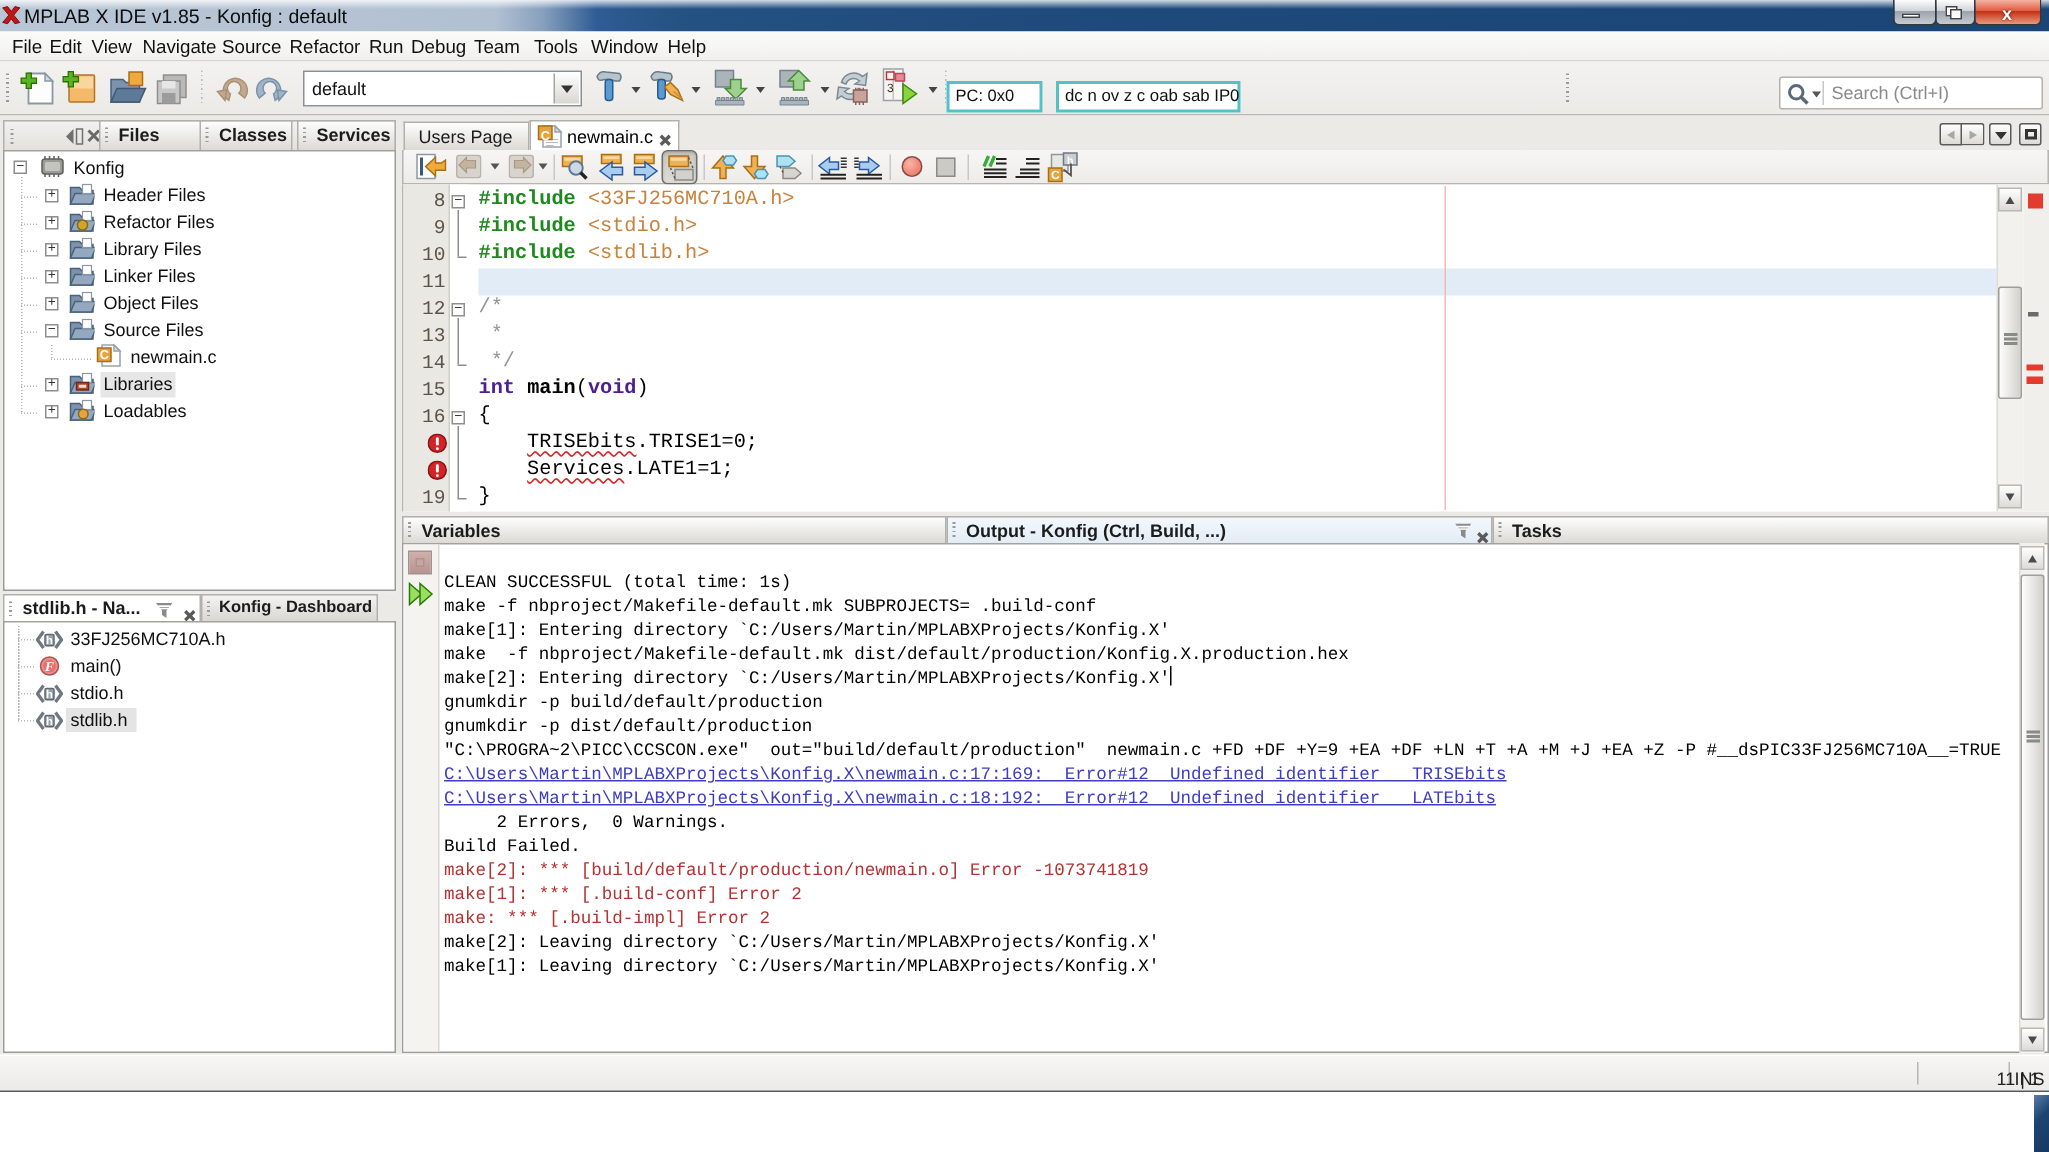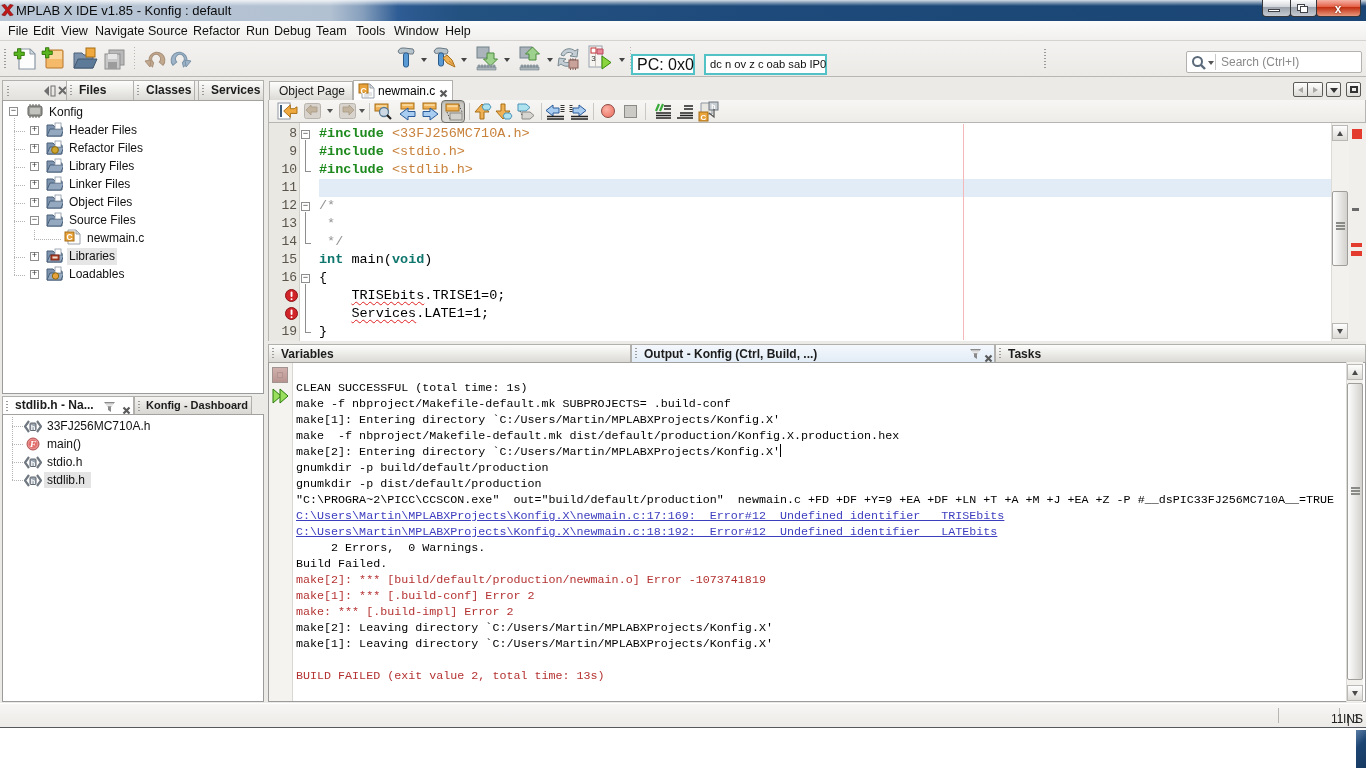--- a/index.html
+++ b/index.html
@@ -14,43 +14,43 @@
 #titlebar:after{content:"";position:absolute;left:0;top:0;width:100%;height:6px;background:linear-gradient(rgba(255,255,255,0.8),rgba(255,255,255,0))}
 
 #menubar{left:0;top:21px;width:1366px;height:20px;background:linear-gradient(#fbfbfb,#f1f0ee);border-bottom:1px solid #d5d3d0;font-size:12.5px;color:#111;}
 #menubar span{position:absolute;top:3px}
 
 #toolbar{left:0;top:41px;width:1366px;height:36px;background:linear-gradient(#f3f2f0,#ebeae7);border-bottom:1px solid #b9b7b4;}
 .tsep{position:absolute;top:6px;width:1px;height:22px;background:repeating-linear-gradient(#b9b8b5 0 1px,transparent 1px 3px)}
 #edtoolbar .tsep{background:#c9c8c5}
 .combo{position:absolute;left:202px;top:6px;width:186px;height:24px;background:#fff;border:1px solid #8a9097;font-size:12px;color:#111;line-height:22px;padding-left:5px}
 .combobtn{position:absolute;right:1px;top:1px;width:17px;height:20px;background:linear-gradient(#fdfdfd,#d8d7d3);border-left:1px solid #a5a5a2}
-.teal{position:absolute;top:13px;height:21px;background:#fff;border:2px solid #52c2c6;font-size:16px;color:#111;line-height:17px;padding-left:4px;white-space:nowrap}
+.teal{position:absolute;top:13px;height:21px;background:#fff;border:2px solid #52c2c6;font-size:11px;color:#111;line-height:17px;padding-left:4px;white-space:nowrap}
 #search{position:absolute;left:1186px;top:10px;width:176px;height:22px;background:#fff;border:1px solid #b4b2af;border-radius:2px;font-size:12px;color:#8a8a8a;line-height:20px}
 .tab{position:absolute;top:0;height:20px;background:linear-gradient(#fdfdfc,#dbdad5);border:1px solid #b2b0ac;border-bottom:none;line-height:19px;white-space:nowrap;overflow:hidden;font-size:12px;font-weight:bold;color:#1c1c1c}
 .grip{position:absolute;left:3px;top:4px;width:2px;height:11px;
  background:repeating-linear-gradient(#9a9a9a 0 1px,transparent 1px 3px)}
 
 #lpanel1{left:2px;top:100px;width:262px;height:294px;background:#fff;border:1px solid #9b9b9b;border-top:1px solid #a3a29e}
 #lpanel2{left:2px;top:414px;width:262px;height:288px;background:#fff;border:1px solid #9b9b9b;border-top:1px solid #a3a29e}
 .treetxt{position:absolute;font-size:12px;color:#111;white-space:nowrap}
 .expb{position:absolute;width:9px;height:9px;background:#fff;border:1px solid #8e8e8e;font:9px "Liberation Mono",monospace;line-height:7px;text-align:center;color:#333}
 .dotv{position:absolute;width:1px;background-image:repeating-linear-gradient(#b4b4b4 0 1px,transparent 1px 2px)}
 .doth{position:absolute;height:1px;background-image:repeating-linear-gradient(90deg,#b4b4b4 0 1px,transparent 1px 2px)}
 #edtoolbar{left:268px;top:100px;width:1098px;height:23px;background:linear-gradient(#f7f6f4,#edece9);border:1px solid #b7b5b1;border-top:none}
 #editor{left:268px;top:123px;width:1098px;height:218px;background:#fff;border-left:1px solid #b7b5b1}
 #gutter{left:269px;top:123px;width:31px;height:218px;background:#e9e8e3;border-right:1px solid #d0cfca}
 #foldcol{left:300px;top:123px;width:12px;height:218px;background:#fff}
 #gutternums{left:269px;top:125px;width:28px;text-align:right;font:13px "Liberation Mono",monospace;line-height:18px;color:#5a544a;white-space:pre}
 #code{left:319px;top:125px;font:13.5px "Liberation Mono",monospace;line-height:18px;color:#000;white-space:pre}
-.kw{color:#0f766e;font-weight:bold}
+.kw{color:#4c1d95;font-weight:bold}
 .pp{color:#1e8a1e;font-weight:bold}
 .str{color:#c8823c}
 .cm{color:#949494}
-.fn{font-weight:normal}
+.fn{font-weight:bold}
 .sq{text-decoration:underline wavy #e02020 1px;text-underline-offset:2px}
 #curline{left:319px;top:179px;width:1012px;height:18px;background:#e2ecf7}
 #marginline{left:963px;top:124px;width:1px;height:216px;background:#f5b8b8}
 
 #edsb{left:1331px;top:123px;width:18px;height:218px;background:#f2f1ee;border-left:1px solid #dcdbd8}
 #edstripe{left:1349px;top:123px;width:17px;height:218px;background:#f0efeb}
 .sbbtn{position:absolute;width:16px;height:16px;background:linear-gradient(#fefefe,#dcdbd7);border:1px solid #b9b8b4}
 .arrow{width:0;height:0;position:absolute}
 #bpanel{left:268px;top:362px;width:1098px;height:340px;background:#fff;border:1px solid #9b9b9b;border-top:1px solid #a3a29e}
 #btools{left:269px;top:363px;width:24px;height:338px;background:#f4f3f0;border-right:1px solid #d8d7d3}
@@ -126,20 +126,23 @@
  <div class="tsep" style="left:134px"></div>
 
  <svg class="a" style="left:142px;top:6px" width="24" height="24" viewBox="0 0 24 24">
   <path d="M5 16 a8 8 0 1 1 8 7 v-5 a4.5 4.5 0 1 0 -4 -4 z" fill="#c2a98e" stroke="#a8907a" transform="rotate(-50 12 12)"></path>
   <path d="M3 14 l6 -1 -1 7 z" fill="#c2a98e" stroke="#a8907a"></path>
  </svg>
  <svg class="a" style="left:170px;top:6px" width="24" height="24" viewBox="0 0 24 24">
   <path d="M19 16 a8 8 0 1 0 -8 7 v-5 a4.5 4.5 0 1 1 4 -4 z" fill="#9fb4c8" stroke="#7a92a8" transform="rotate(50 12 12)"></path>
   <path d="M21 14 l-6 -1 1 7 z" fill="#9fb4c8" stroke="#7a92a8"></path>
  </svg>
+ <div class="combo">default<div class="combobtn">
+        <div class="arrow" style="left:4px;top:8px;border-left:4px solid transparent;border-right:4px solid transparent;border-top:5px solid #333"></div>
+      </div></div>
 
  <svg class="a" style="left:394px;top:4px" width="24" height="26" viewBox="0 0 24 26">
   <path d="M4 6 Q6 2 10 3 L19 4 Q21 6 19 9 L16 9 13 8 9 8 Q6 9 5 8 Z" fill="#b8c4cc" stroke="#6a7a84"></path>
   <rect x="9.5" y="8" width="5" height="14" rx="2" fill="#5a9ad4" stroke="#2a5a8a"></rect>
  </svg>
  <div class="arrow" style="left:421px;top:17px;border-left:3.5px solid transparent;border-right:3.5px solid transparent;border-top:4px solid #444"></div>
 
  <svg class="a" style="left:432px;top:4px" width="26" height="26" viewBox="0 0 26 26">
   <path d="M2 6 Q4 2 8 3 L15 4 Q17 6 15 9 L12 9 10 8 7 8 Q4 9 3 8 Z" fill="#b8c4cc" stroke="#6a7a84"></path>
   <rect x="6.5" y="8" width="5" height="13" rx="2" fill="#5a9ad4" stroke="#2a5a8a"></rect>
@@ -335,21 +338,21 @@
   <g id="hicon">
    <path d="M5 1 L1 6.5 L5 12" fill="none" stroke="#6f7780" stroke-width="2.2"></path>
    <path d="M13 1 L17 6.5 L13 12" fill="none" stroke="#6f7780" stroke-width="2.2"></path>
    <rect x="6" y="3" width="6" height="7.5" rx="1" fill="#9aa4ae" stroke="#5f6770"></rect>
    <text x="9" y="9.5" font-family="Liberation Sans" font-size="7.5" font-weight="bold" fill="#fff" text-anchor="middle">h</text>
   </g>
  </defs>
 </svg>
 
 <div class="a" style="left:268px;top:100px;width:1098px;height:1px;background:#b2b0ac"></div>
-<div class="a tab" style="left:269px;top:81px;width:84px;height:19px;font-weight:normal"><span style="margin-left:9px">Object Page</span><span style="margin-left:11px"><svg width="9" height="9" viewBox="0 0 9 9" style="vertical-align:-1px">
+<div class="a tab" style="left:269px;top:81px;width:84px;height:19px;font-weight:normal"><span style="margin-left:9px">Users Page</span><span style="margin-left:11px"><svg width="9" height="9" viewBox="0 0 9 9" style="vertical-align:-1px">
         <path d="M1.5 1.5 L7.5 7.5 M7.5 1.5 L1.5 7.5" stroke="#5a5a5a" stroke-width="2.2"></path>
       </svg></span></div>
 <div class="a" style="left:353px;top:80px;width:100px;height:21px;background:#fff;border:1px solid #b2b0ac;border-bottom:none;font-size:12px">
  <svg class="a" style="left:4px;top:2px" width="17" height="16" viewBox="0 0 17 16">
   <path d="M4 1 h8 l4 4 v10 h-12 z" fill="#fdfdfd" stroke="#9aa2ab"></path>
   <path d="M12 1 l4 4 h-4 z" fill="#d8dde2" stroke="#9aa2ab"></path>
   <path d="M6 10 h8 M6 12 h8 M6 14 h5" stroke="#b8bdc2" stroke-width="0.8"></path>
   <rect x="1" y="1" width="9" height="9" fill="#e8a33c" stroke="#a86f14"></rect>
   <text x="5.5" y="10.5" font-family="Liberation Sans" font-size="8.5" font-weight="bold" fill="#fff" text-anchor="middle">C</text>
  </svg>
@@ -580,21 +583,21 @@
 <a>C:\Users\Martin\MPLABXProjects\Konfig.X\newmain.c:17:169:  Error#12  Undefined identifier   TRISEbits</a>
 <a>C:\Users\Martin\MPLABXProjects\Konfig.X\newmain.c:18:192:  Error#12  Undefined identifier   LATEbits</a>
      2 Errors,  0 Warnings.
 Build Failed.
 <span class="red">make[2]: *** [build/default/production/newmain.o] Error -1073741819</span>
 <span class="red">make[1]: *** [.build-conf] Error 2</span>
 <span class="red">make: *** [.build-impl] Error 2</span>
 make[2]: Leaving directory `C:/Users/Martin/MPLABXProjects/Konfig.X'
 make[1]: Leaving directory `C:/Users/Martin/MPLABXProjects/Konfig.X'
 
-<span class="red">BUILD FAILED (exit value 2, total time: 13s)</span></pre>
+</pre>
 
 <div class="a" id="osb"></div>
 <div class="a sbbtn" style="left:1347px;top:364px">
     <div class="arrow" style="left:4px;top:5px;border-left:3.5px solid transparent;border-right:3.5px solid transparent;border-bottom:5px solid #4a4a4a"></div>
   </div>
 <div class="a sbbtn" style="left:1347px;top:685px">
     <div class="arrow" style="left:4px;top:5px;border-left:3.5px solid transparent;border-right:3.5px solid transparent;border-top:5px solid #4a4a4a"></div>
   </div>
 <div class="a" style="left:1347px;top:383px;width:16px;height:297px;background:linear-gradient(90deg,#fdfdfd,#d2d1cd);border:1px solid #9f9e9a;border-radius:2px">
  <div style="position:absolute;left:3px;top:103px;width:9px;height:1.5px;background:#8a8a86;box-shadow:0 3px 0 #8a8a86,0 6px 0 #8a8a86"></div>

